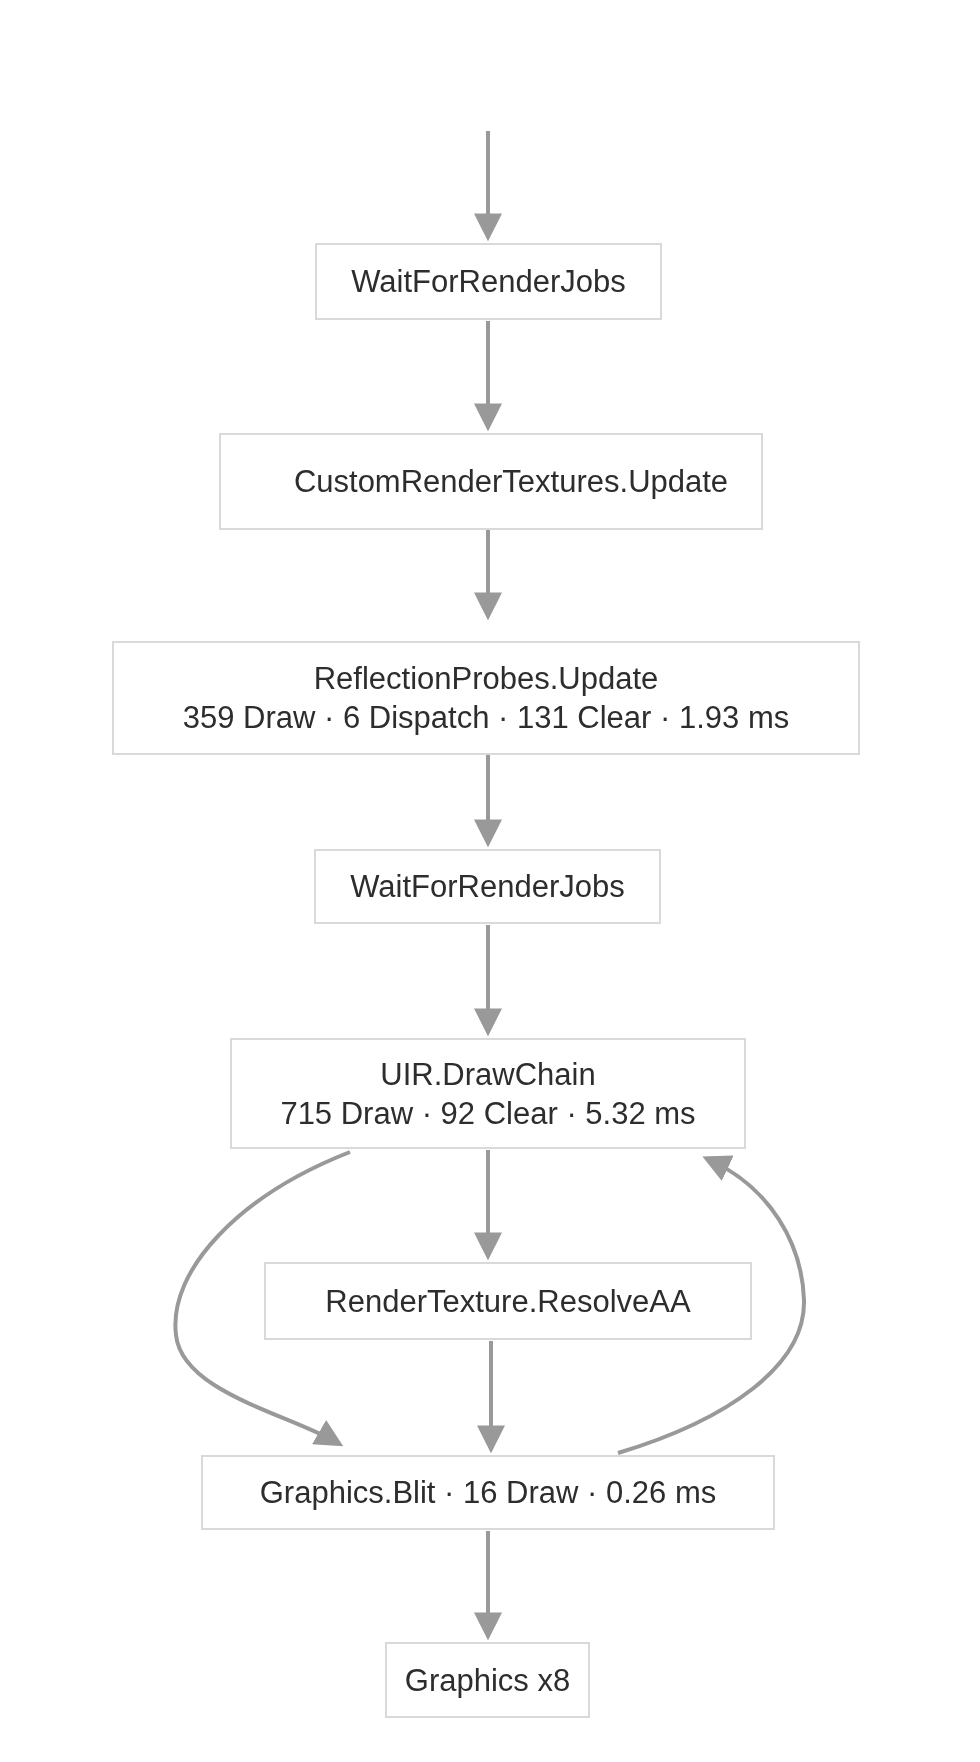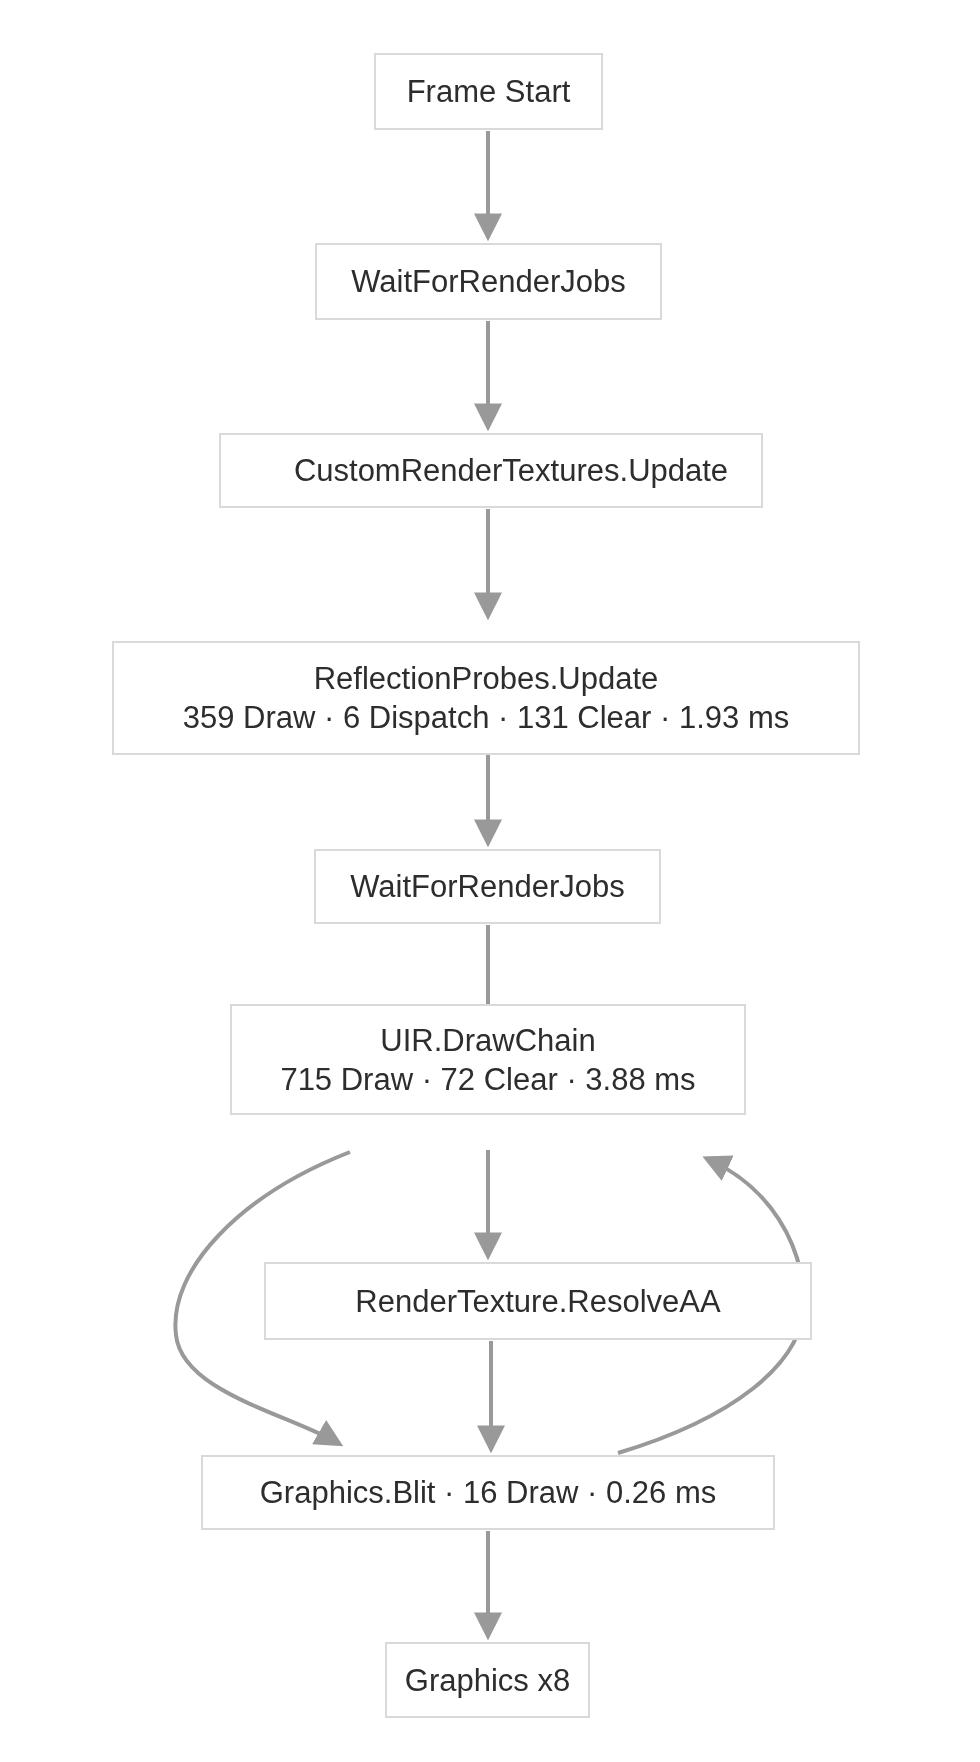--- a/index.html
+++ b/index.html
@@ -26,25 +26,25 @@
     line-height: 39px;
     display: flex;
     flex-direction: column;
     align-items: center;
     justify-content: center;
     text-align: center;
     white-space: nowrap;
   }
   .n1 { left: 374px; top:   53px; width: 229px; height:  77px; }
   .n2 { left: 315px; top:  243px; width: 347px; height:  77px; }
-  .n3 { left: 219px; top:  433px; width: 544px; height:  75px; padding-left: 40px; }
+  .n3 { left: 219px; top:  433px; width: 544px; height:  97px; padding-left: 40px; }
   .n4 { left: 112px; top:  622px; width: 748px; height: 114px; margin-top: 19px; }
   .n5 { left: 314px; top:  849px; width: 347px; height:  75px; }
-  .n6 { left: 230px; top: 1004px; width: 516px; height: 111px; }
-  .n7 { left: 264px; top: 1262px; width: 548px; height:  78px; justify-content: center; }
+  .n6 { left: 230px; top: 1038px; width: 516px; height: 111px; }
+  .n7 { left: 264px; top: 1262px; width: 488px; height:  78px; justify-content: center; }
   .n8 { left: 201px; top: 1455px; width: 574px; height:  75px; }
   .n9 { left: 385px; top: 1642px; width: 205px; height:  76px; }
   .edge {
     stroke: #999999;
     stroke-width: 4;
     fill: none;
   }
 </style>
 </head>
 <body>
@@ -63,44 +63,41 @@
     <path class="edge" d="M 488 509 L 488 612" marker-end="url(#arrow)"></path>
     <path class="edge" d="M 488 737 L 488 839" marker-end="url(#arrow)"></path>
     <path class="edge" d="M 488 925 L 488 1028" marker-end="url(#arrow)"></path>
     <path class="edge" d="M 488 1150 L 488 1252" marker-end="url(#arrow)"></path>
     <path class="edge" d="M 491 1341 L 491 1445" marker-end="url(#arrow)"></path>
     <path class="edge" d="M 350 1152 C 240 1195, 168 1270, 176 1335 C 182 1392, 288 1414, 336 1442" marker-end="url(#arrow)"></path>
     <path class="edge" d="M 618 1453 C 728 1420, 806 1365, 804 1300 C 802 1243, 770 1188, 710 1160" marker-end="url(#arrow)"></path>
     <path class="edge" d="M 488 1531 L 488 1632" marker-end="url(#arrow)"></path>
   </svg>
 
-  <div class="node n1">
-    <div>Frame Start</div>
-  </div>
 
   <div class="node n2">
     <div>WaitForRenderJobs</div>
   </div>
 
   <div class="node n3">
     <div>CustomRenderTextures.Update</div>
   </div>
 
   <div class="node n4">
     <div>ReflectionProbes.Update</div>
     <div>359 Draw · 6 Dispatch · 131 Clear · 1.93 ms</div>
   </div>
 
   <div class="node n5">
     <div>WaitForRenderJobs</div>
   </div>
 
   <div class="node n6">
     <div>UIR.DrawChain</div>
-    <div>715 Draw · 72 Clear · 3.88 ms</div>
+    <div>715 Draw · 92 Clear · 5.32 ms</div>
   </div>
 
   <div class="node n7">
     <div>RenderTexture.ResolveAA</div>
   </div>
 
   <div class="node n8">
     <div>Graphics.Blit · 16 Draw · 0.26 ms</div>
   </div>
 

